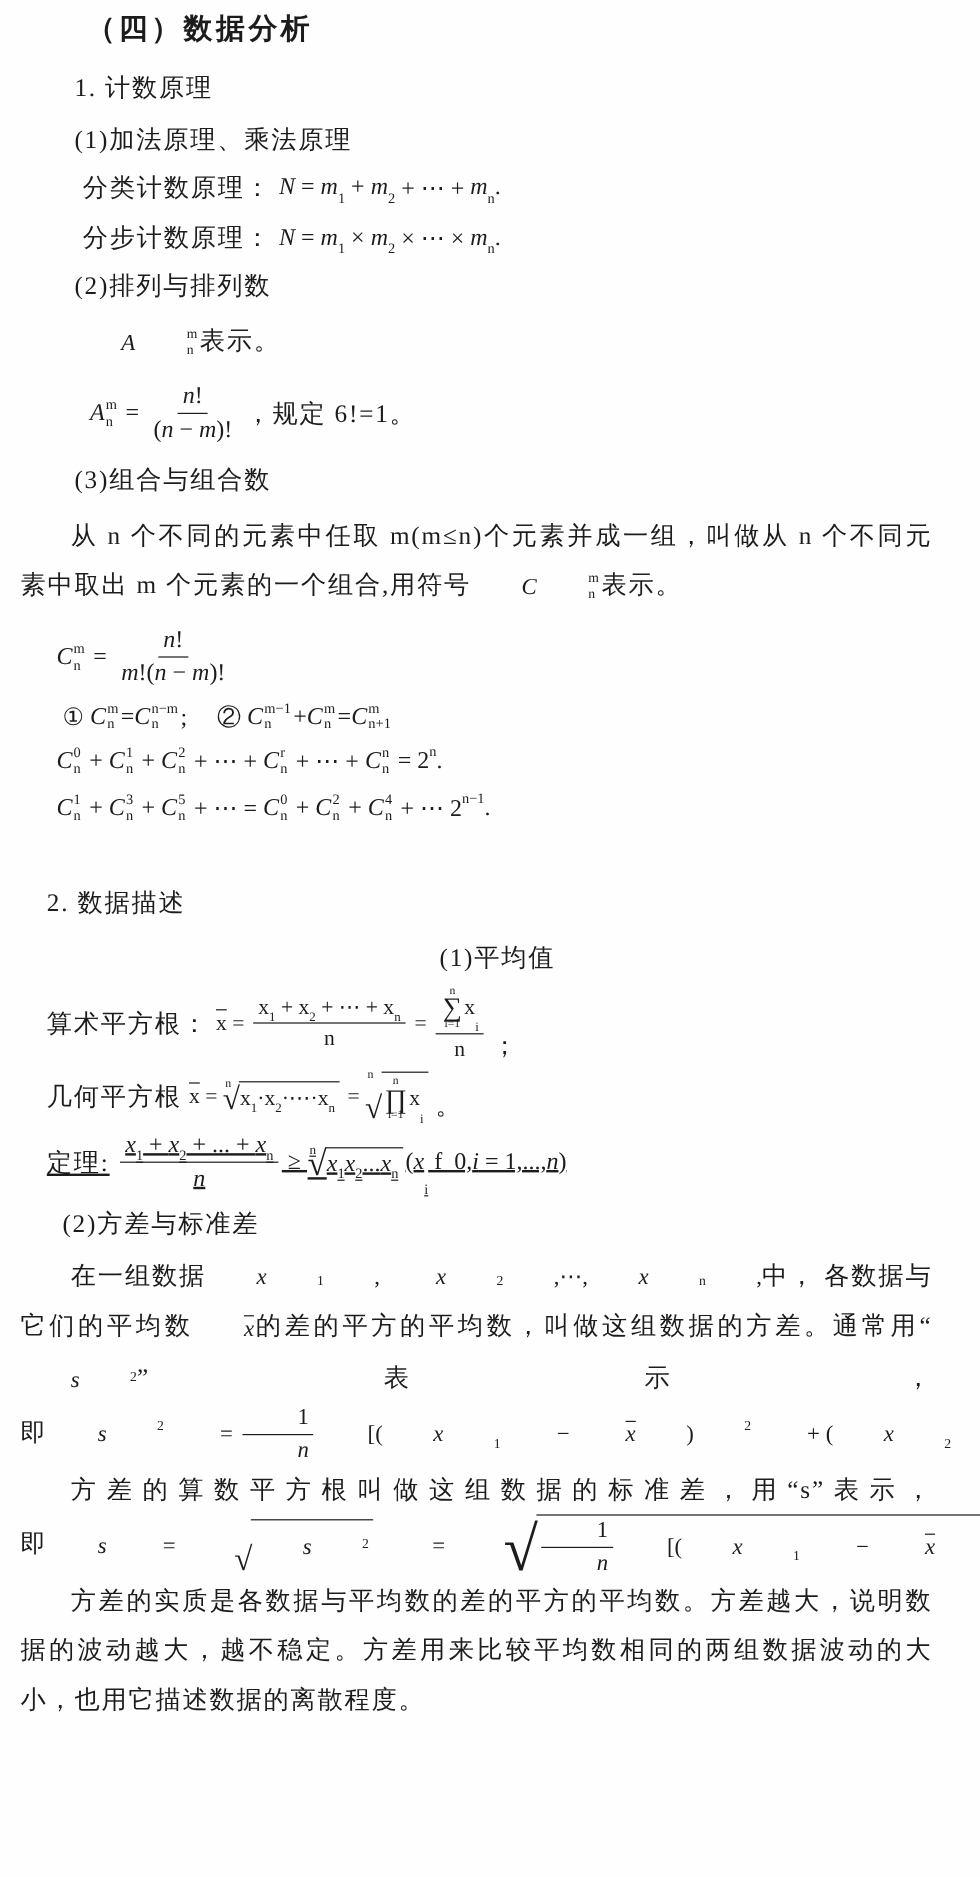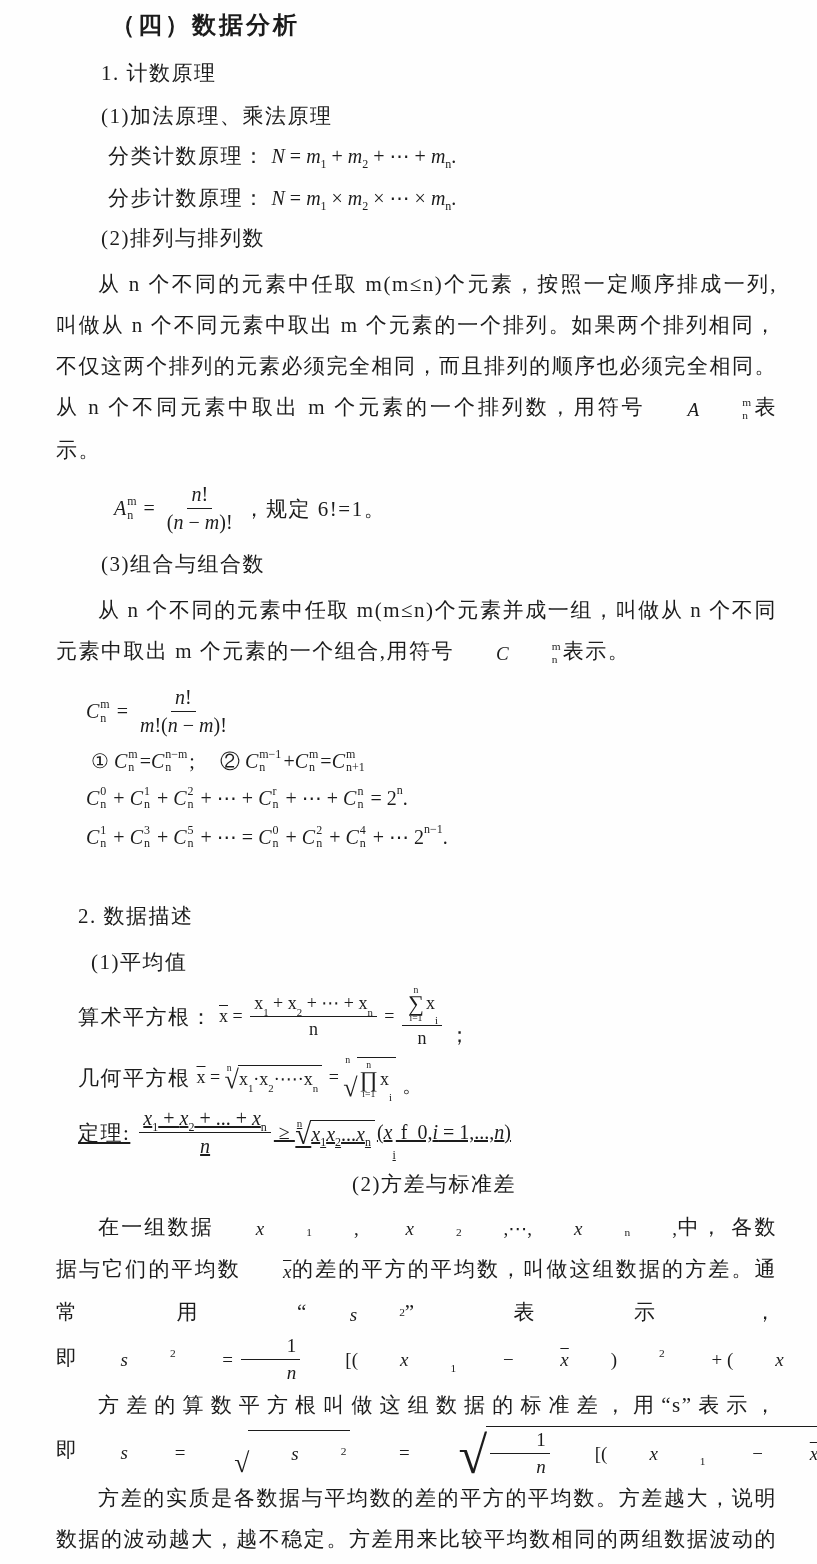--- a/index.html
+++ b/index.html
@@ -1,46 +1,46 @@
 <!DOCTYPE html>
 <html><head>
 <meta charset="utf-8">
 <style>
   * { box-sizing: border-box; }
   html,body { margin:0; padding:0; background:#ffffff; }
   .page{
     width:817px; height:1564px; overflow:hidden;
     background:#fefefe; color:#1c1c1c;
     font-family:"Liberation Serif","DejaVu Serif",serif;
-    font-size:21px; padding:8px 40px 0 56px;
+    font-size:21px; padding:8px 40px 0 17px;
   }
   .cjk{ letter-spacing:1.5px; }
   .doc-title{
     font-family:"Liberation Sans","DejaVu Sans",sans-serif;
     font-weight:700; font-size:24px; letter-spacing:3px;
     margin:2px 0 18px 55px; line-height:30px;
   }
   .line{ line-height:30px; }
   .sec1-title{ margin:0 0 13px 45px; }
   .sec1-sub{ margin:0 0 11px 45px;font-family:Liberation Serif, serif; }
   .fline{ display:flex; align-items:center; }
   .fline-classify{ margin:2px 0 10px 52px; }
   .fline-step{ margin:14px 0 11px 52px; }
   .para{ margin:0; line-height:41px; text-align:justify; text-indent:2em; }
   .fml-row{ display:flex; align-items:center; }
   .row-perm{ margin:12px 0 14px 58px; }
   .row-comb{ margin:12px 0 10px 30px; }
   .row-props{ margin:8px 0 10px 35px; }
   .row-sum{ margin:10px 0 12px 30px; }
   .sec2-title{ margin:50px 0 16px 22px; }
-  .sec2-sub1{ margin:0 0 8px 35px; }
+  .sec2-sub1{ margin:0 0 8px 35px;text-align:center; }
   .fline-arith{ margin:4px 0 8px 22px; }
   .fline-geo{ margin:2px 0 8px 22px; }
   .fline-thm{ margin:2px 0 10px 22px;text-decoration:underline; }
-  .sec2-sub2{ margin:4px 0 8px 35px;text-align:center; }
+  .sec2-sub2{ margin:4px 0 8px 35px; }
   .flabel{ white-space:nowrap; letter-spacing:1.5px; margin-right:6px; }
   .ftail{ letter-spacing:1.5px; white-space:pre; margin-left:4px; }
   .tail-low{ align-self:flex-end; }
   .nw{ white-space:nowrap; }
 
   
   .formula{
     display:inline-flex; align-items:center; letter-spacing:0;
     font-size:20px; vertical-align:middle; white-space:nowrap;
   }
@@ -109,21 +109,21 @@
         <span class="msub">2</span>
         <span class="mr"> × ⋯ × </span>
         <span class="mi">m</span>
         <span class="msub">n</span>
         <span class="mr">.</span>
       </span>
   </div>
 
   <div class="line cjk sec1-sub">(2)排列与排列数</div>
 
-  <p class="para cjk"><span>从 n 个不同的元素中任取 m(m≤n)个元素，按照一定顺序排成一列,叫做从 n 个不同元素中取出 m 个元素的一个排列。如果两个排列相同，不仅这两个排列的元素必须完全相同，而且排列的顺序也必须完全相同。从 n 个不同元素中取出 m 个元素的一个排列数，用符号</span><span class="formula">
+  <p class="para cjk"><span class="formula">
         <span class="mi">A</span>
         <span class="mss">
           <span class="mss-s">m</span>
           <span class="mss-b">n</span>
         </span>
       </span><span>表示。</span></p>
 
   <div class="fml-row row-perm">
     <span class="formula">
         <span class="mi">A</span>

